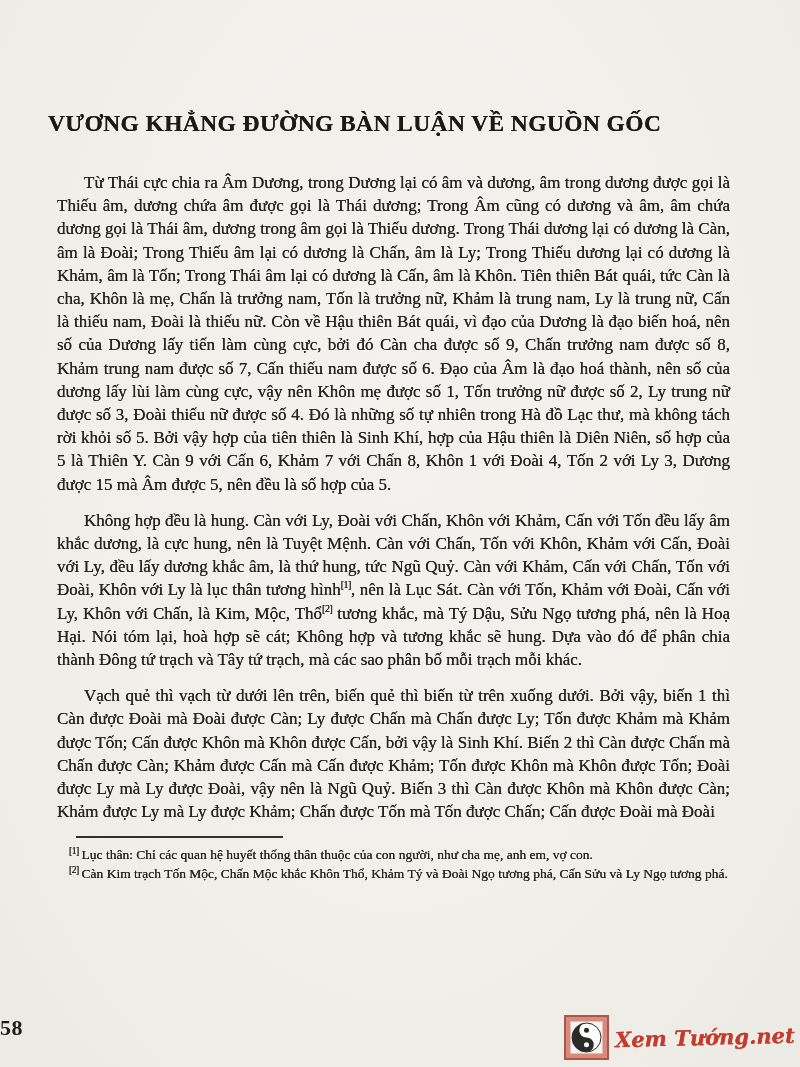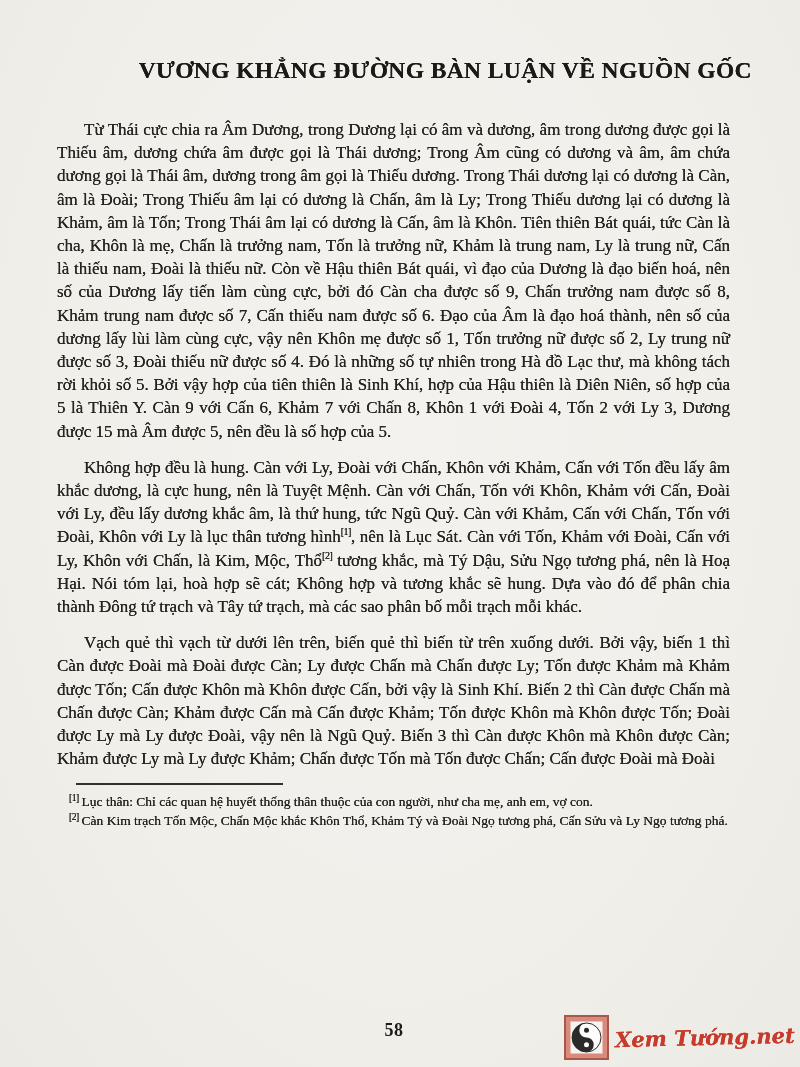--- a/index.html
+++ b/index.html
@@ -7,22 +7,22 @@
     position: relative;
     width: 800px;
     height: 1067px;
     margin: 0 auto;
     overflow: hidden;
     background: radial-gradient(ellipse at 50% 40%, #f4f2ee 0%, #f1efea 60%, #eceae4 100%);
     color: #262320;
     font-family: "Liberation Serif", "DejaVu Serif", serif;
   }
   .title-block {
-    margin: 49px 48px 0 48px;
-    text-align: right;
+    margin: 102px 48px 0 48px;
+    text-align: left;
     font-weight: bold;
     font-size: 23.5px;
     line-height: 42px;
     letter-spacing: 0.4px;
     color: #1c1916;
     text-shadow: 0 0 0.5px #1c1916;
   }
   .title-line { display: block; }
   .content {
     margin: 27px 55px 0 57px;
@@ -56,23 +56,22 @@
     font-size: 9.5px;
     line-height: 0;
     vertical-align: super;
     margin-right: 3px;
     letter-spacing: -0.5px;
   }
   .pagenum {
     position: absolute;
     left: 0; right: 12px;
     bottom: 26px;
-    text-align: center;
     font-weight: bold;
-    font-size: 18px;
+    font-size: 22px;
     letter-spacing: 0.5px;
     color: #1d1a17;
   }
   .brand {
     position: absolute;
     right: 5px;
     bottom: 7px;
     display: flex;
     align-items: center;
     gap: 6px;

